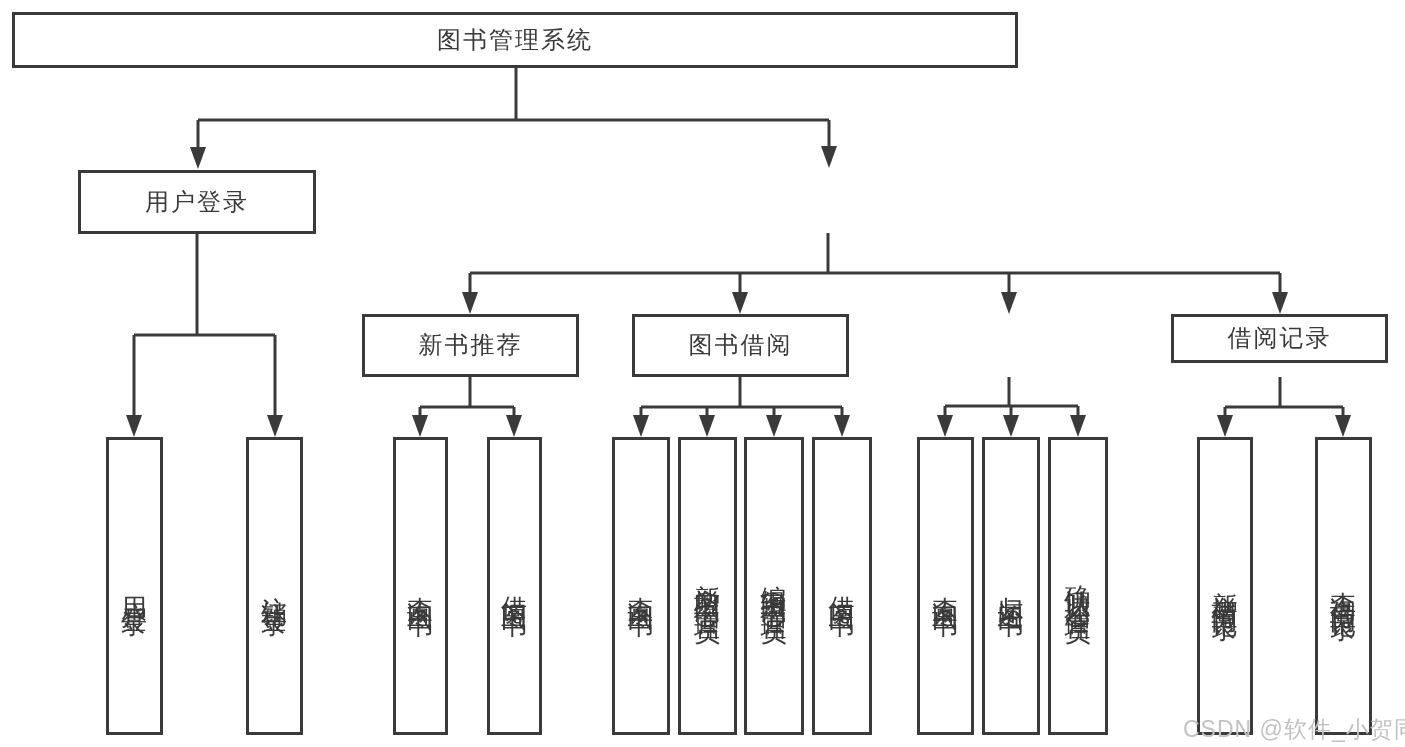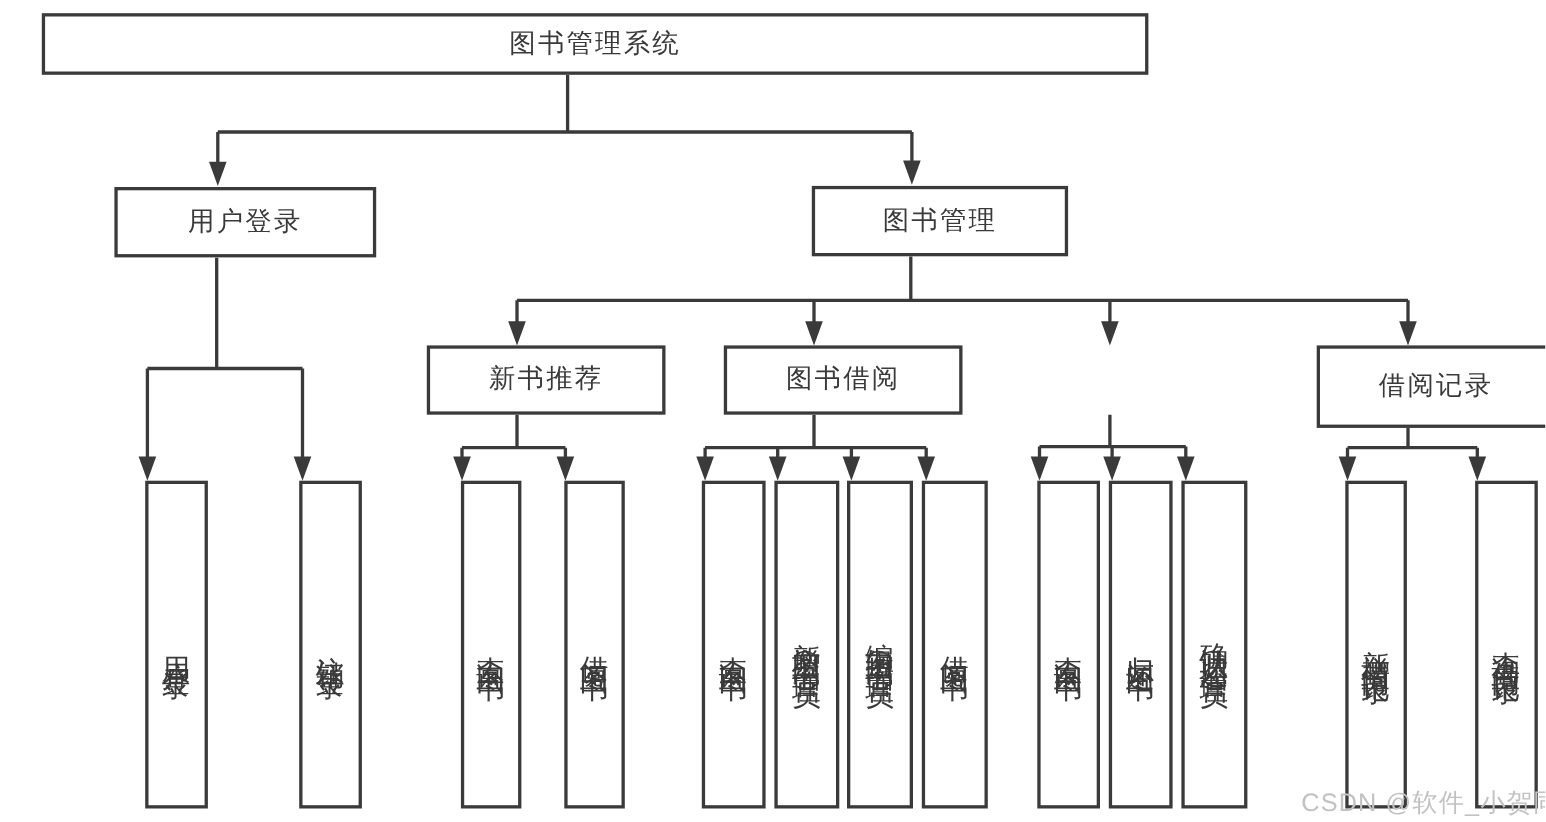--- a/index.html
+++ b/index.html
@@ -28,21 +28,20 @@
     border: 3px solid #3a3a3a;
     color: #3a3a3a;
     display: flex;
     align-items: center;
     justify-content: center;
     font-size: 24px;
     letter-spacing: 2px;
     text-align: center;
     line-height: 1.2;
     z-index: 2;
-    margin-left: 26px;
   }
   .v {
     writing-mode: vertical-rl;
     text-orientation: mixed;
     font-size: 26px;
     letter-spacing: 5px;
     line-height: 1;
   }
   #watermark {
     position: absolute;
@@ -95,25 +94,24 @@
     <path class="head" d="M937 415 L953 415 L945 437 Z"></path>
     <path class="head" d="M1003 415 L1019 415 L1011 437 Z"></path>
     <path class="head" d="M1070 415 L1086 415 L1078 437 Z"></path>
     <path class="head" d="M1217 415 L1233 415 L1225 437 Z"></path>
     <path class="head" d="M1335 415 L1351 415 L1343 437 Z"></path>
   </svg>
 
   <div class="box" style="left:12px; top:12px; width:1006px; height:56px;">图书管理系统</div>
 
   <div class="box" style="left:78px; top:170px; width:238px; height:64px;">用户登录</div>
-  <div class="box" style="left:712px; top:169px; width:233px; height:64px;">图书管理</div>
 
   <div class="box" style="left:362px; top:314px; width:217px; height:63px;">新书推荐</div>
   <div class="box" style="left:632px; top:314px; width:217px; height:63px;">图书借阅</div>
-  <div class="box" style="left:1171px; top:314px; width:217px; height:75px;">借阅记录</div>
+  <div class="box" style="left:1171px; top:314px; width:217px; height:49px;">借阅记录</div>
 
   <div class="box v" style="left:106px; top:437px; width:57px; height:298px;">用户登录</div>
   <div class="box v" style="left:246px; top:437px; width:57px; height:298px;">注销登录</div>
 
   <div class="box v" style="left:393px; top:437px; width:55px; height:298px;">查询图书</div>
   <div class="box v" style="left:487px; top:437px; width:55px; height:298px;">借阅图书</div>
 
   <div class="box v" style="left:612px; top:437px; width:58px; height:298px;">查询图书</div>
   <div class="box v" style="left:678px; top:437px; width:59px; height:298px;">新增图书（管理员）</div>
   <div class="box v" style="left:744px; top:437px; width:60px; height:298px;">编辑图书（管理员）</div>

